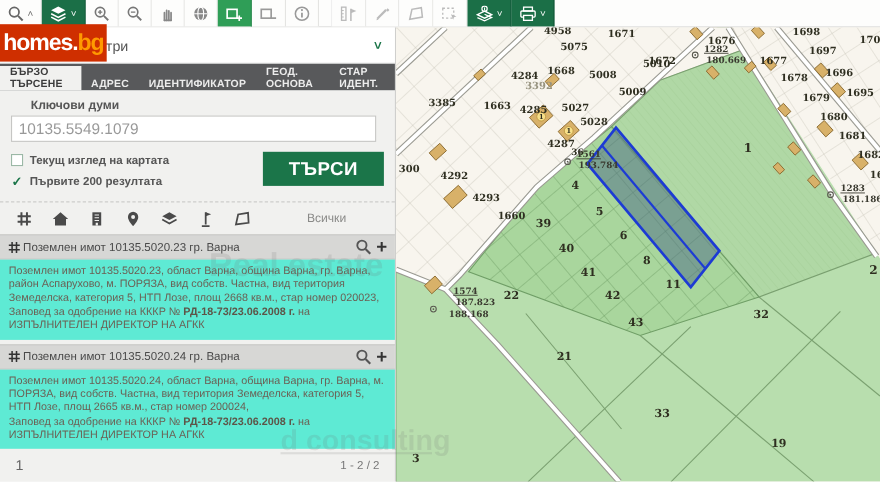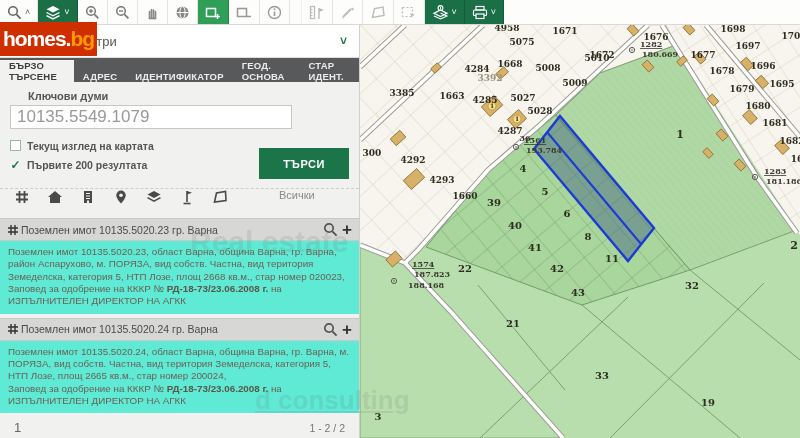--- a/index.html
+++ b/index.html
@@ -20,29 +20,29 @@
   #logo .w{color:#fff;text-align:center;} #logo .o{color:#ff9a00;}
 
   
   #panel{position:absolute;left:0;top:25px;width:360px;height:413px;background:#f1f1ef;border-right:1px solid #cfcfcd;z-index:10;}
   #ddheader{height:33px;background:#fff;border-bottom:1px solid #ddd;display:flex;align-items:center;padding:0 12px 0 14px;font-size:13px;color:#555;}
   #ddheader .chev{margin-left:auto;color:#1b7549;font-size:12px;font-weight:bold;}
   #tabs{height:24px;background:#58595b;display:flex;align-items:flex-end;}
   .tab{display:flex;align-items:center;padding:0 9px;font-size:9.5px;font-weight:bold;color:#ececec;letter-spacing:.2px;cursor:pointer;}
   .tab.active{background:#f1f1ef;color:#3c3c3c;}
   #kwlabel{margin:8px 28px 3px;font-size:11px;font-weight:bold;color:#555;}
-  #kwinput{display:block;margin:0 10px;width:282px;height:24px;border:1px solid #c6c6c4;background:#fff;font-size:17px;color:#999;padding:0 6px;font-family:"Liberation Sans",sans-serif;}
+  #kwinput{display:block;margin:0 10px;width:332px;height:24px;border:1px solid #c6c6c4;background:#fff;font-size:14px;color:#999;padding:0 6px;font-family:"Liberation Sans",sans-serif;}
   #searchrow{display:flex;margin:7px 10px 0;}
   #checks{flex:1;}
   .chkrow{display:flex;align-items:center;gap:6px;height:19px;font-size:10.5px;font-weight:bold;color:#555;}
   .box{width:11px;height:11px;border:1px solid #9bb8a6;background:#fff;display:inline-block;}
   .tick{color:#1b7549;font-size:12px;font-weight:bold;width:11px;text-align:center;}
-  #searchbtn{width:90px;height:31px;background:#1b7549;color:#fff;border:none;font-size:11px;font-weight:bold;letter-spacing:.5px;cursor:pointer;margin-top:12px;}
+  #searchbtn{width:110px;height:31px;background:#1b7549;color:#fff;border:none;font-size:17px;font-weight:bold;letter-spacing:.5px;cursor:pointer;margin-top:2px;}
   #dashes{border-top:1px dashed #cdcdcb;margin:9px 0 0;}
-  #iconrow{display:flex;height:29px;padding:0 14px;color:#4a4a4a;}
+  #iconrow{display:flex;align-items:center;height:29px;padding:0 14px;color:#4a4a4a;}
   #iconrow .fic{width:16px;height:16px;margin-right:17px;cursor:pointer;}
   #alllabel{font-size:11px;color:#8a8a88;margin-left:34px;cursor:pointer;}
 
   .card-h{height:23px;background:#d7d7d5;border-top:1px solid #c9c9c7;border-bottom:1px solid #c9c9c7;display:flex;align-items:center;padding:0 7px;gap:2px;font-size:10.5px;color:#4a4a4a;}
   .card-h .grid9{width:12px;height:12px;}
   .card-h .sp{flex:1;}
   .card-h .zoomi{width:15px;height:15px;cursor:pointer;}
   .card-h .plus{font-size:17px;font-weight:bold;color:#333;cursor:pointer;line-height:1;margin-left:2px;}
   .card-b{background:#5eead4;padding:5px 8px 6px;font-size:9.8px;line-height:1.26;color:#6b6155;}
   .card-b b{color:#5d5548;}

